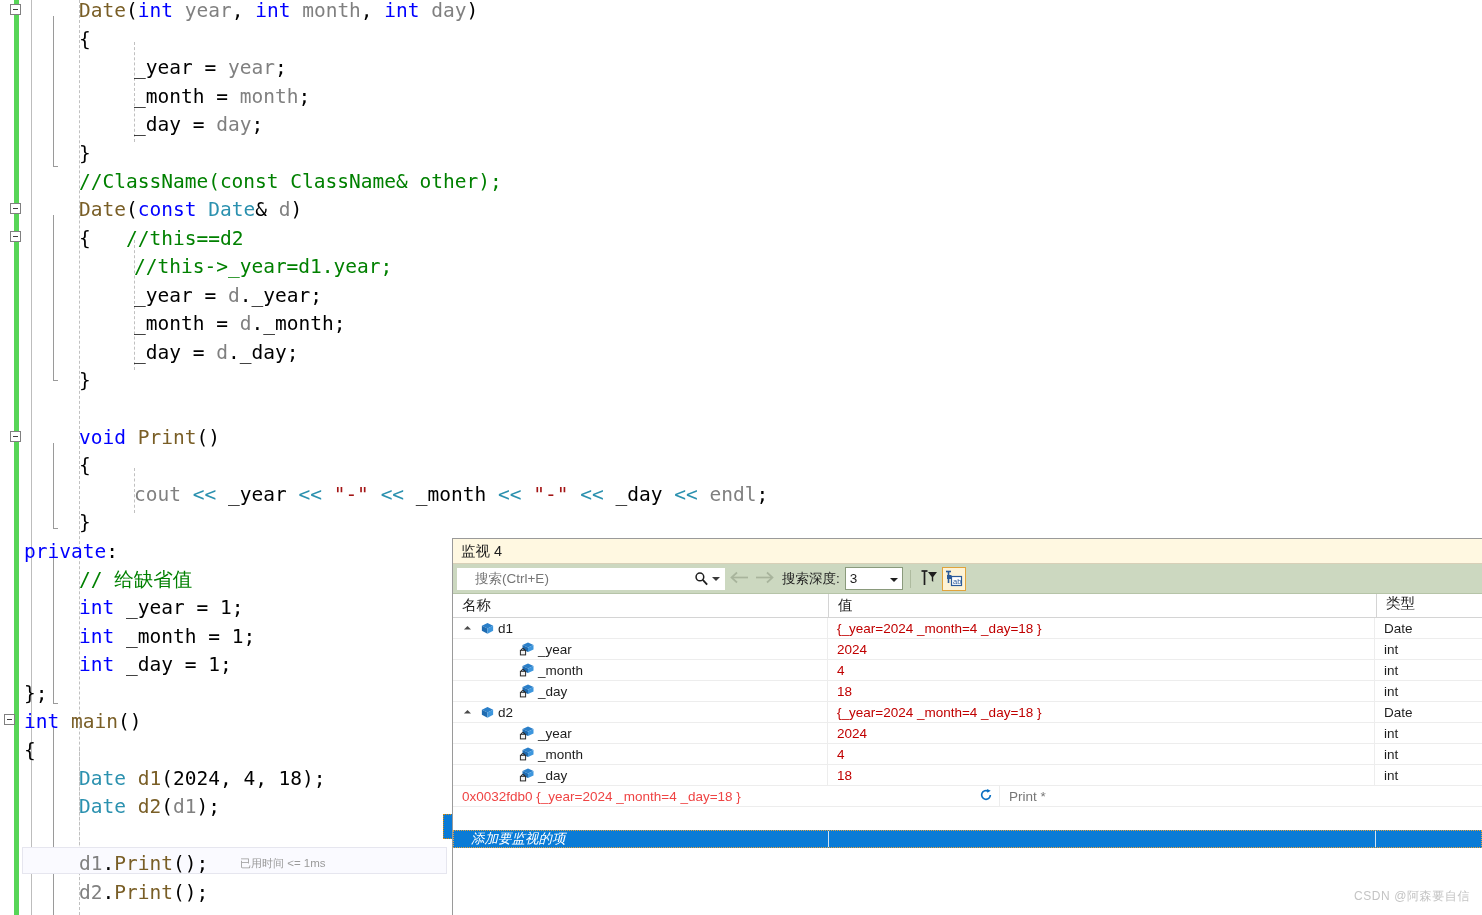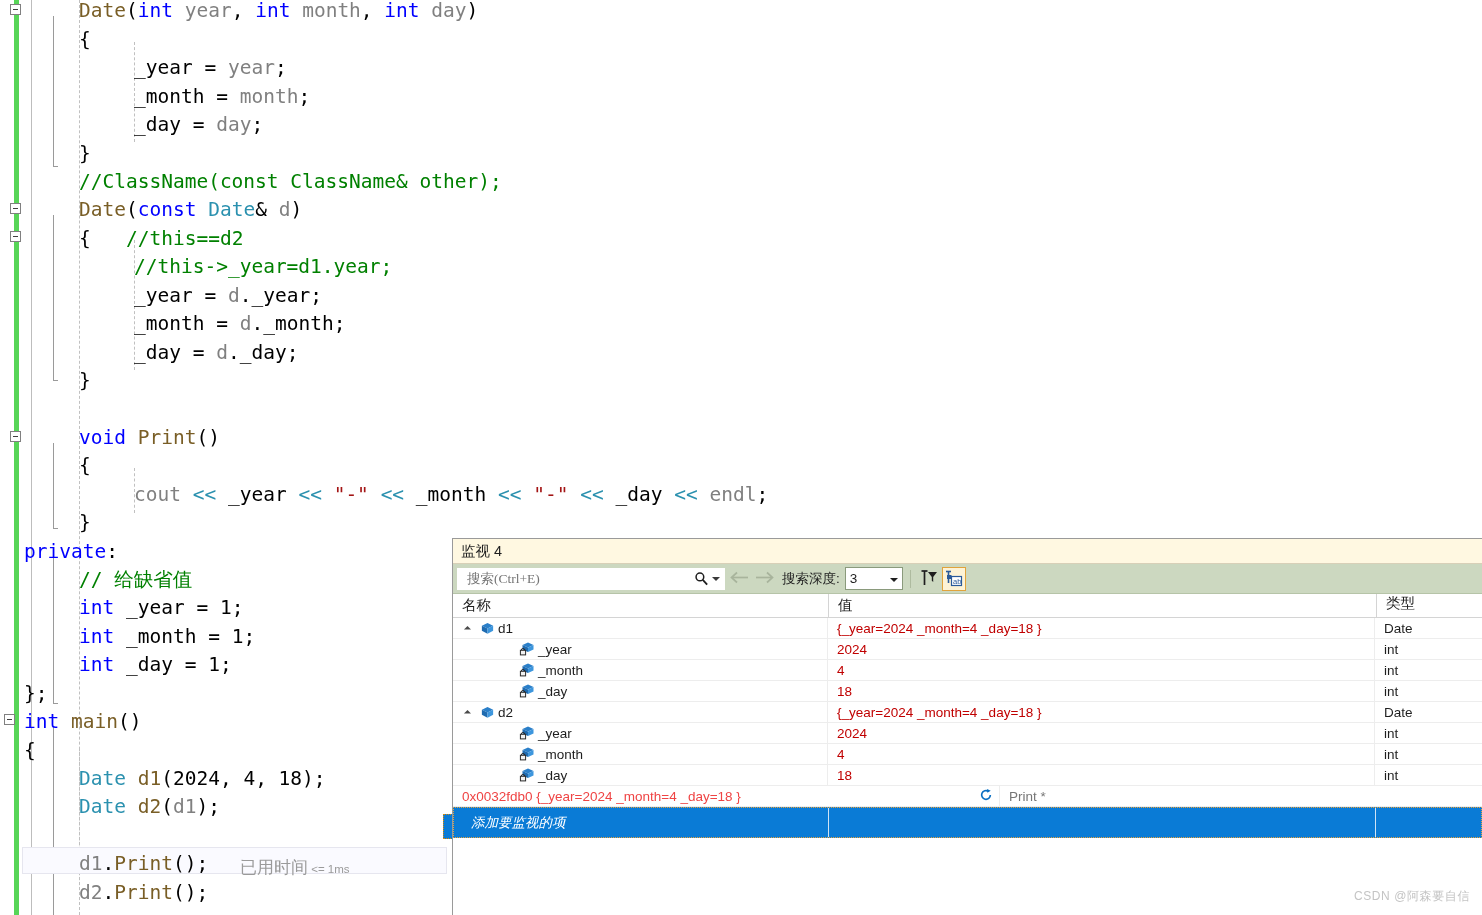--- a/index.html
+++ b/index.html
@@ -100,21 +100,21 @@
     background: #fafaff;
     box-sizing: border-box;
   }
   .elapsed {
     position: absolute;
     font-family: "Liberation Sans", sans-serif;
     font-size: 11.5px;
     color: #9a9a9a;
     white-space: nowrap;
   }
-  .elapsed .cn { font-size: 17px; }
+  .elapsed .cn { font-size: 11px; }
 
   
   .edge-line {
     position: absolute;
     background: #3c5c3c;
   }
   .mini-marker {
     position: absolute;
     background: #0a7bd6;
     border: 1px dotted #e08a00;
@@ -165,24 +165,24 @@
     border: 1px solid #ccd8c0;
     display: flex;
     align-items: center;
     box-sizing: border-box;
   }
   .search-input {
     flex: 1;
     border: none;
     outline: none;
     background: transparent;
-    font-family: Liberation Serif, serif;
+    font-family: Liberation Sans, sans-serif;
     font-size: 13.5px;
     color: #767676;
-    padding-left: 10px;
+    padding-left: 18px;
   }
   .search-icons {
     display: flex;
     align-items: center;
     gap: 3px;
     padding-right: 5px;
   }
   .icon-btn {
     display: inline-flex;
     align-items: center;
@@ -293,25 +293,26 @@
     width: 0; height: 0;
     border-top: 4.5px solid transparent;
     border-bottom: 4.5px solid transparent;
     border-left: 6px solid #5a5a5a;
   }
   .ico-slot { width: 22px; display: flex; align-items: center; justify-content: center; }
   .nm { color: #1e1e1e; }
 
   .add-row {
     display: flex;
-    height: 31px;
+    height: 18px;
     background: #0a7bd6;
     border: 1px dotted #e8a33c;
     box-sizing: border-box;
     font-size: 13.5px;
+    margin-top: 23px;
   }
   .add-row .name-cell {
     width: 375px; height: 100%;
     display: flex; align-items: center;
     padding-left: 17px;
     border-right: 1px solid #cfe3f5;
     box-sizing: border-box;
     color: #ffffff;
     font-style: italic;
   }

